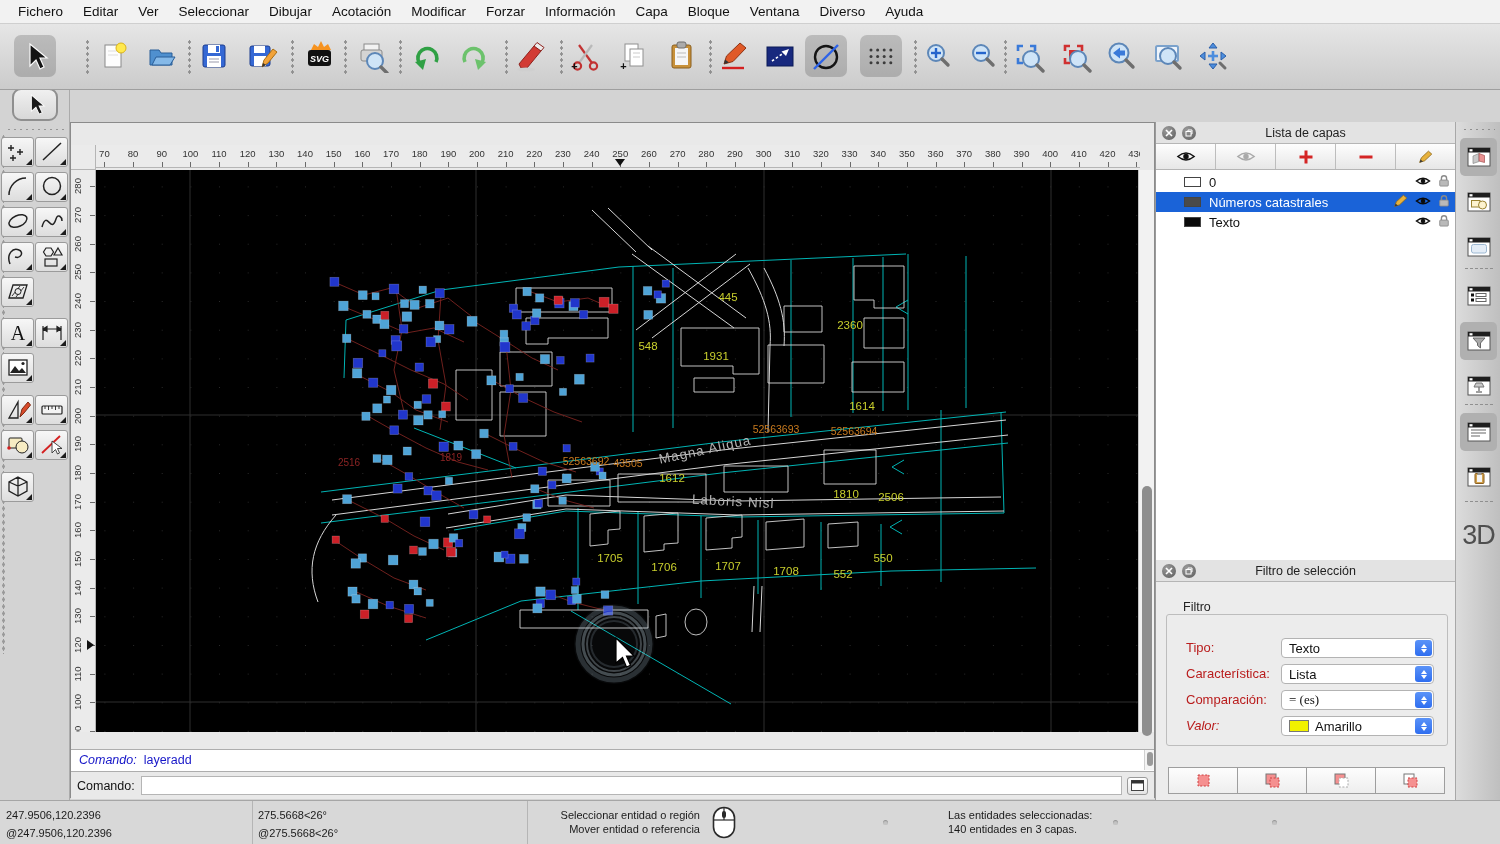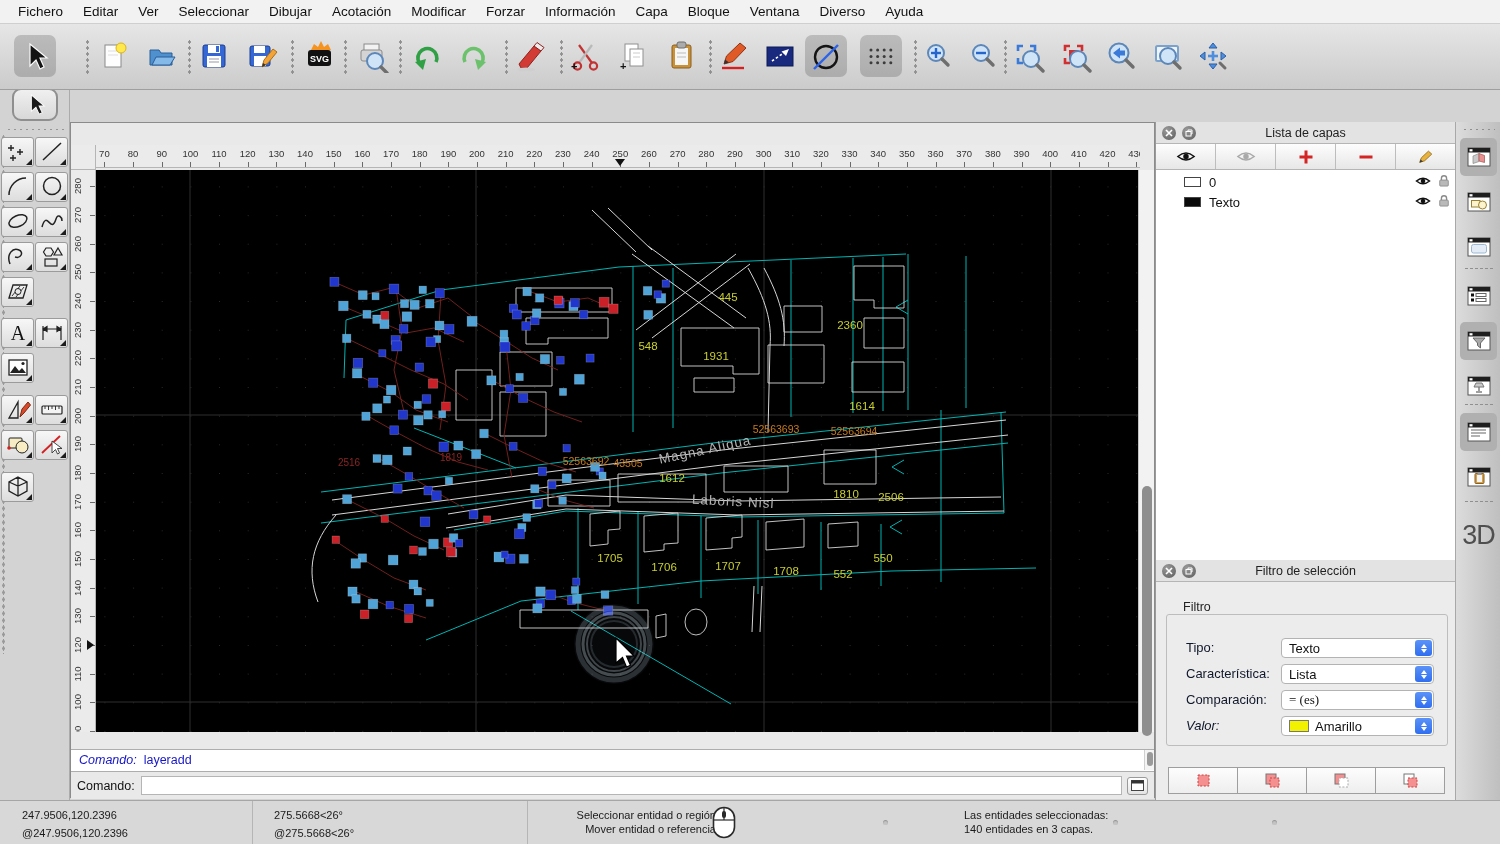--- a/index.html
+++ b/index.html
@@ -4,21 +4,21 @@
 <style>
   * { margin:0; padding:0; box-sizing:border-box; }
   html,body { width:1500px; height:844px; }
   body { position:relative; font-family:"Liberation Sans",sans-serif; background:#d3d3d3; overflow:hidden; -webkit-font-smoothing:antialiased; }
 
   
   .menubar { position:absolute; top:0; left:0; right:0; height:24px; background:#f2f2f2; border-bottom:1px solid #cfcfcf; display:flex; align-items:center; padding-left:8px; font-size:13.5px; color:#111; z-index:30; }
   .menubar .mi { padding:0 10px; line-height:24px; }
 
   
-  .toolbar { position:absolute; top:24px; left:0; right:0; height:66px; background:linear-gradient(#e6e6e6,#cbcbcb); border-bottom:1px solid #9e9e9e; z-index:25; }
+  .toolbar { position:absolute; top:24px; left:0; right:0; height:66px; background:linear-gradient(#e6e6e6,#cbcbcb); border-bottom:1px solid #9e9e9e; z-index:25;font-style:italic; }
   .tbtn { position:absolute; top:11px; width:42px; height:42px; display:flex; align-items:center; justify-content:center; border-radius:7px; }
   .tbtn.pressed { background:rgba(0,0,0,0.17); }
   .tsep { position:absolute; top:15px; width:3px; height:36px; background-image:radial-gradient(#8f8f8f 1px, transparent 1.2px); background-size:3px 6px; background-repeat:repeat-y; }
 
   
   .palette { position:absolute; top:90px; left:0; width:70px; bottom:0; background:#d3d3d3; border-right:1px solid #ababab; z-index:20; }
   .pal-back { position:absolute; left:12px; top:-2px; width:46px; height:33px; border:2px solid #8f8f8f; border-radius:9px; background:linear-gradient(#f0f0f0,#d8d8d8); display:flex; align-items:center; justify-content:center; }
   .pal-handle { position:absolute; left:6px; top:38px; width:58px; height:3px; background-image:radial-gradient(#969696 1px, transparent 1.2px); background-size:6px 3px; }
   .pal-btn { position:absolute; width:33px; height:30px; background:linear-gradient(#f7f7f7,#dddddd); border:1px solid #9b9b9b; border-radius:3px; display:flex; align-items:center; justify-content:center; }
   .pal-btn .sub { position:absolute; right:1px; bottom:1px; width:0; height:0; border-left:6px solid transparent; border-bottom:6px solid #1c1c1c; }
@@ -59,21 +59,21 @@
   .ltb-btn { flex:1; border-right:1px solid #bdbdbd; display:flex; align-items:center; justify-content:center; }
   .ltb-btn:last-child { border-right:none; }
   .llist { background:#fff; height:390px; font-size:13px; color:#111; padding-top:2px; }
   .lrow { height:20px; display:flex; align-items:center; padding-left:28px; position:relative; }
   .lrow.sel { background:#1a63d8; color:#fff; }
   .sw { width:17px; height:10px; border:1px solid #444; margin-right:8px; flex:none; }
   .ricons { position:absolute; right:5px; top:0; height:20px; display:flex; gap:7px; align-items:center; }
   .fbody { position:relative; background:#ececec; height:284px; }
   .fgroup { position:absolute; left:10px; top:32px; width:282px; height:132px; border:1px solid #bdbdbd; border-radius:3px; }
   .fglabel { position:absolute; left:22px; top:18px; background:#ececec; padding:0 5px; font-size:12.5px; color:#222; }
-  .flabel { position:absolute; left:30px; height:20px; line-height:20px; font-size:13px; color:#0f172a; }
+  .flabel { position:absolute; left:30px; height:20px; line-height:20px; font-size:13px; color:#b91c1c; }
   .combo { position:absolute; left:125px; width:153px; height:20px; background:#fff; border:1px solid #b3b3b3; border-radius:4px; font-size:13px; color:#111; display:flex; align-items:center; padding-left:7px; }
   .combo .step { position:absolute; right:1px; top:1px; width:17px; height:16px; background:linear-gradient(#5b93f8,#2f6ef0); border-radius:3px; display:flex; flex-direction:column; align-items:center; justify-content:center; gap:1px; }
   .combo .step i { width:0; height:0; border-left:3.5px solid transparent; border-right:3.5px solid transparent; display:block; }
   .combo .step .up { border-bottom:4px solid #fff; }
   .combo .step .dn { border-top:4px solid #fff; }
   .combo .csw { width:20px; height:12px; background:#f2f200; border:1px solid #777; margin-right:6px; flex:none; }
   .fbtns { position:absolute; left:12px; top:185px; width:277px; height:27px; display:flex; border:1px solid #9e9e9e; background:linear-gradient(#fdfdfd,#eeeeee); }
   .fbtn { flex:1; border-right:1px solid #9e9e9e; display:flex; align-items:center; justify-content:center; }
   .fbtn:last-child { border-right:none; }
 
@@ -81,21 +81,21 @@
   .retb { position:absolute; left:1455px; top:122px; width:45px; bottom:44px; background:linear-gradient(90deg,#dcdcdc,#bfbfbf); border-left:1px solid #a8a8a8; z-index:15; }
   .retb .handle { position:absolute; left:6px; top:6px; width:33px; height:3px; background-image:radial-gradient(#8f8f8f 1px, transparent 1.2px); background-size:6px 3px; }
   .rbtn { position:absolute; left:4px; width:37px; height:38px; border-radius:5px; display:flex; align-items:center; justify-content:center; }
   .rbtn.pressed { background:#b0b0b0; }
   .rsep { position:absolute; left:8px; width:29px; height:3px; background-image:radial-gradient(#8f8f8f 1px, transparent 1.2px); background-size:5px 3px; }
   .threeD { position:absolute; left:0; width:45px; text-align:center; font-size:27px; color:#4f4f4f; letter-spacing:-1px; }
 
   
   .statusbar { position:absolute; left:0; right:0; bottom:0; height:44px; background:#d8d8d8; border-top:1px solid #a6a6a6; font-size:11px; color:#1a1a1a; z-index:40; }
   .sb-sep { position:absolute; top:0; bottom:0; width:1px; background:#b5b5b5; }
-  .sb-line { position:absolute; white-space:nowrap;margin-left:16px; }
+  .sb-line { position:absolute; white-space:nowrap; }
   .sb-dot { position:absolute; width:5px; height:5px; border-radius:50%; background:#c3c3c3; box-shadow:inset 0 1px 1px rgba(0,0,0,0.25); }
 </style>
 </head>
 <body>
 
 <div class="menubar" id="menubar">
     <span class="mi">Fichero</span>
     <span class="mi">Editar</span>
     <span class="mi">Ver</span>
     <span class="mi">Seleccionar</span>
@@ -1656,20 +1656,38 @@
       <span><svg width="16" height="12" viewBox="0 0 22 16">
                 <path d="M2,8 Q11,0.5 20,8 Q11,15.5 2,8 z" fill="none" stroke="#111" stroke-width="2"></path>
                 <circle cx="11" cy="8" r="3.2" fill="#111"></circle>
               </svg></span>
       <span><svg width="12" height="13" viewBox="0 0 14 15">
                 <rect x="2" y="7" width="10" height="7" rx="1" fill="#b9b9b9" stroke="#8a8a8a"></rect>
                 <path d="M4,7 V5 a3,3 0 0 1 6,0 V7" fill="none" stroke="#8a8a8a" stroke-width="1.6"></path>
               </svg></span>
           </span>
         </div>
+        <div class="lrow sel">
+          <span class="sw" style="background:#4a4a4a"></span>
+    <span>Números catastrales</span>
+    <span class="ricons">
+            <span><svg width="15" height="14" viewBox="0 0 18 16">
+                <polygon points="2,14.5 4,9 12.5,1 16.5,4.5 8,12.5" fill="#e8b23c" stroke="#8f6a1c"></polygon>
+                <polygon points="2,14.5 3,11 6,13.5" fill="#3a3a3a"></polygon>
+              </svg></span>
+      <span><svg width="16" height="12" viewBox="0 0 22 16">
+                <path d="M2,8 Q11,0.5 20,8 Q11,15.5 2,8 z" fill="none" stroke="#0a0a0a" stroke-width="2"></path>
+                <circle cx="11" cy="8" r="3.2" fill="#0a0a0a"></circle>
+              </svg></span>
+      <span><svg width="12" height="13" viewBox="0 0 14 15">
+                <rect x="2" y="7" width="10" height="7" rx="1" fill="#b9b9b9" stroke="#8a8a8a"></rect>
+                <path d="M4,7 V5 a3,3 0 0 1 6,0 V7" fill="none" stroke="#8a8a8a" stroke-width="1.6"></path>
+              </svg></span>
+          </span>
+        </div>
         <div class="lrow">
           <span class="sw" style="background:#0a0a0a"></span>
     <span>Texto</span>
     <span class="ricons">
       <span><svg width="16" height="12" viewBox="0 0 22 16">
                 <path d="M2,8 Q11,0.5 20,8 Q11,15.5 2,8 z" fill="none" stroke="#111" stroke-width="2"></path>
                 <circle cx="11" cy="8" r="3.2" fill="#111"></circle>
               </svg></span>
       <span><svg width="12" height="13" viewBox="0 0 14 15">
                 <rect x="2" y="7" width="10" height="7" rx="1" fill="#b9b9b9" stroke="#8a8a8a"></rect>

